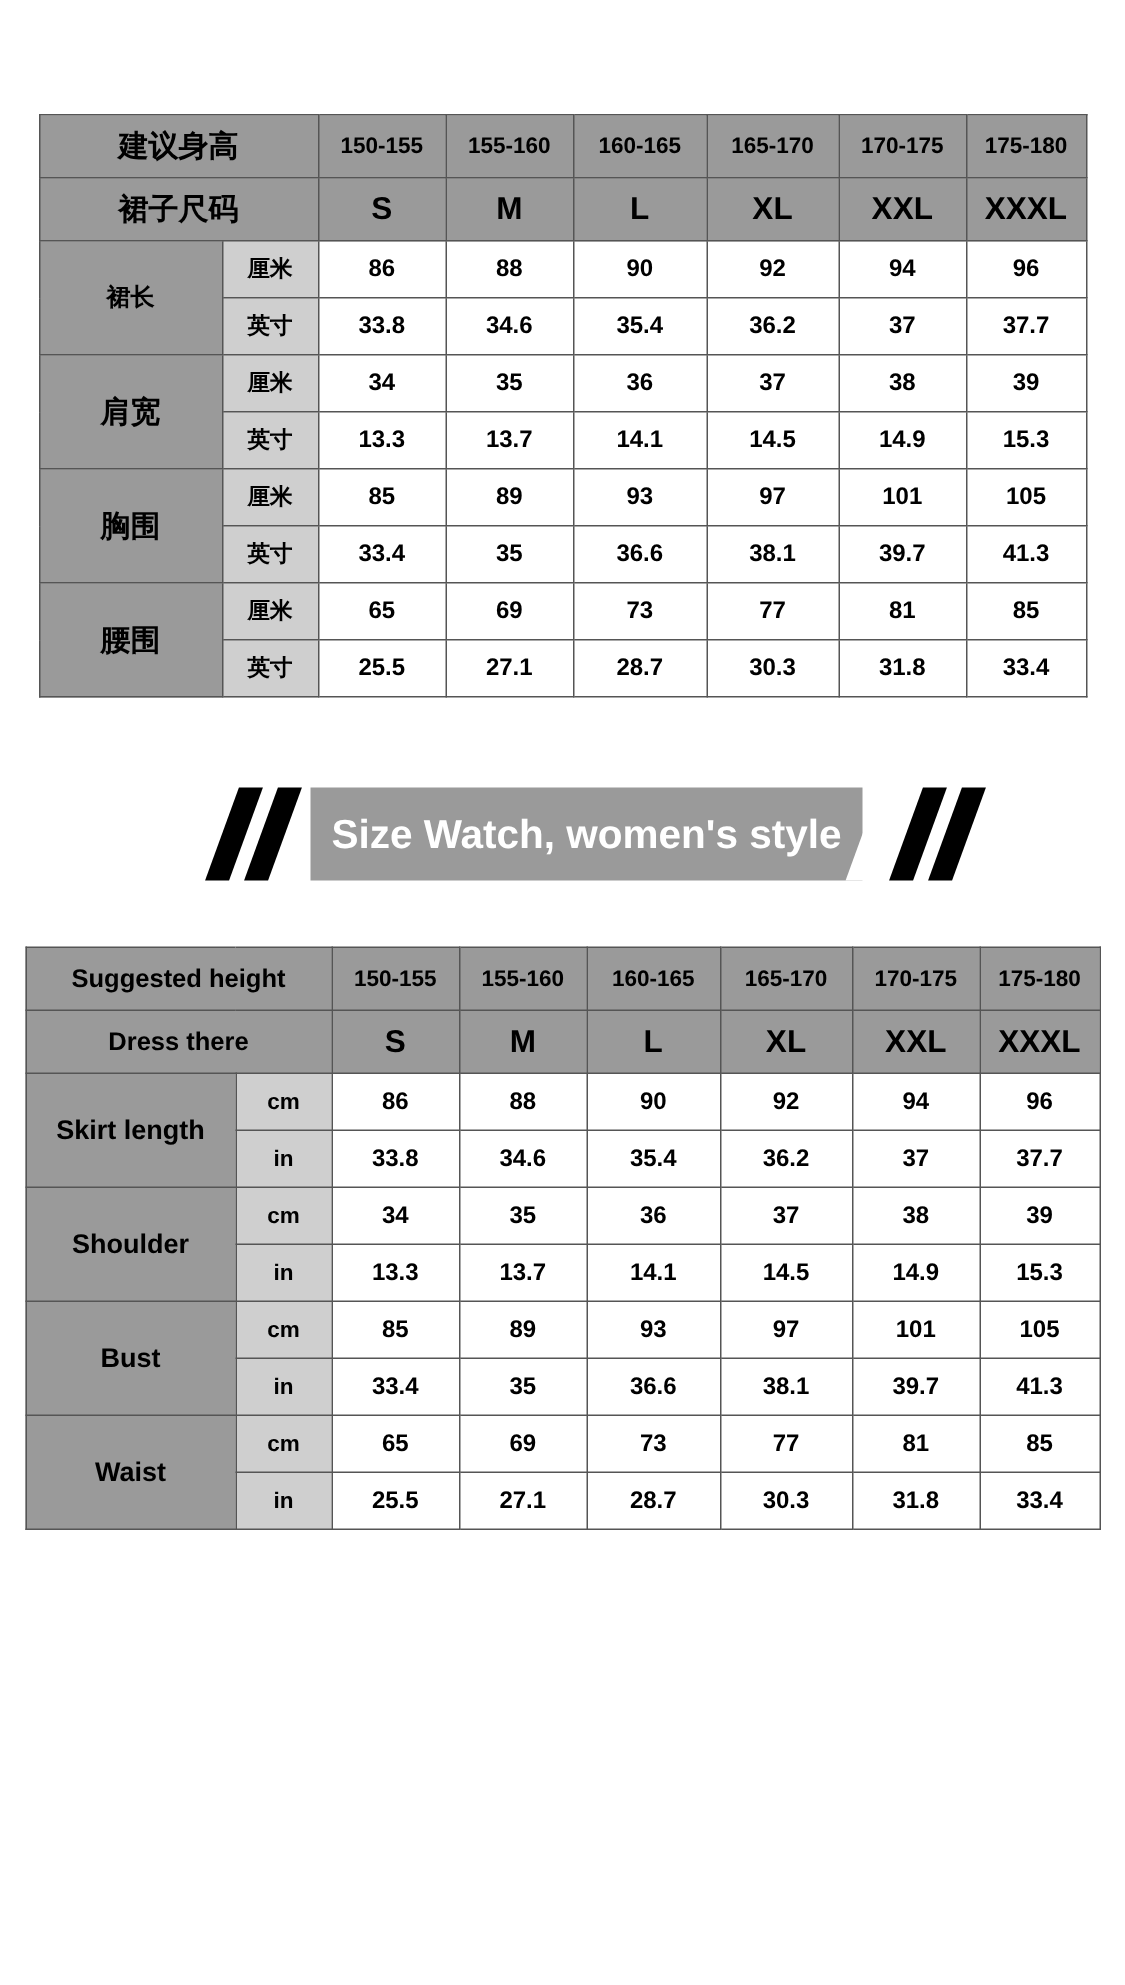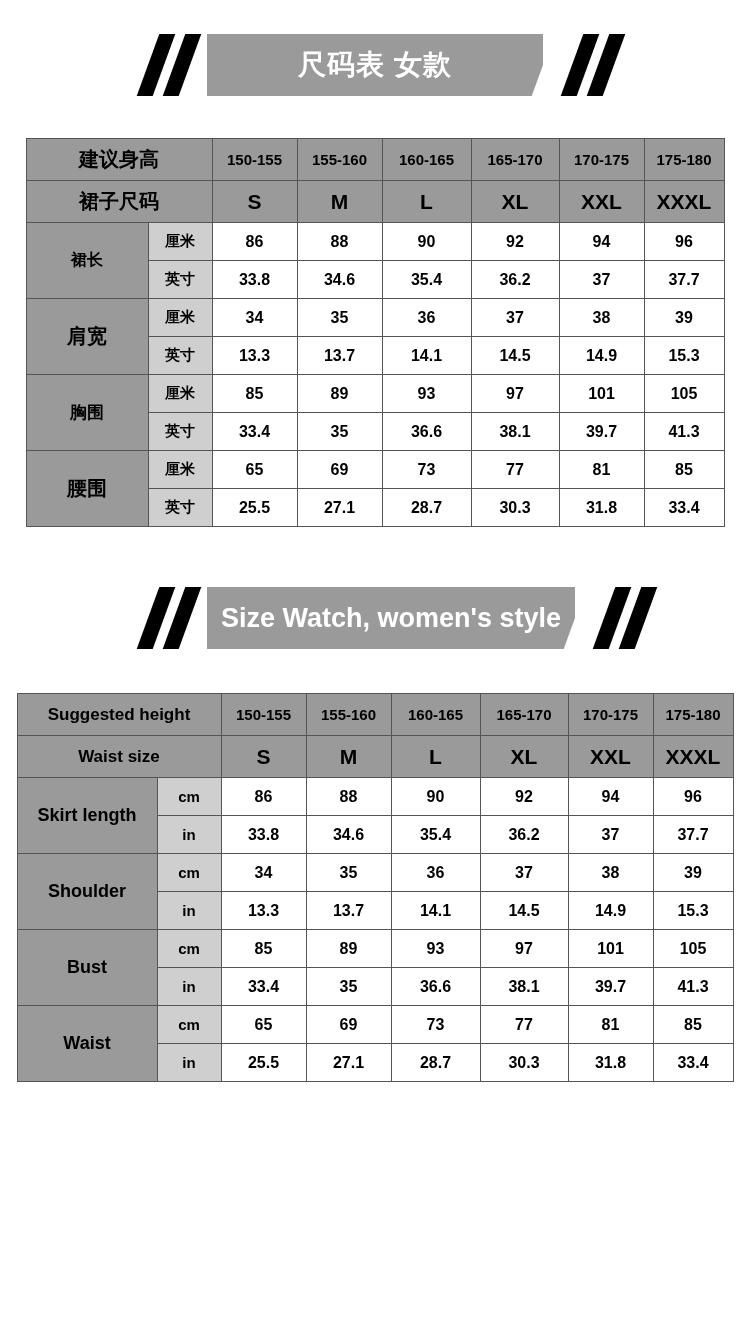--- a/index.html
+++ b/index.html
@@ -96,36 +96,20 @@
   }
 
   
   .section { position: relative; }
 </style>
 </head>
 <body>
 
 <div class="section" id="sec-cn" style="padding-top:34px;">
 
-  <div style="position:relative;width:750px;height:62px;">
-
-    <div class="deco" style="left:148px;">
-      <div class="slash" style="left:0px;"></div>
-      <div class="slash" style="left:26px;"></div>
-      <div class="slash white" style="left:52px;"></div>
-    </div>
-    <div style="position:absolute;left:207px;top:0;width:336px;height:62px;background:#9a9a9a;display:flex;align-items:center;justify-content:center;">
-      <div class="banner-title">尺码表 女款</div>
-    </div>
-    <div class="deco" style="left:543px;">
-      <div class="slash white" style="left:0px;"></div>
-      <div class="slash" style="left:29px;"></div>
-      <div class="slash" style="left:55px;"></div>
-    </div>
-  </div>
 
   <div style="height:42px;"></div>
 
   <table class="size-table" id="table-cn">
     <colgroup>
       <col style="width:122px;">
       <col style="width:64px;">
       <col style="width:85px;">
       <col style="width:85px;">
       <col style="width:89px;">
@@ -184,21 +168,21 @@
         <tr>
           <td class="unit-cell" style="height: 35px; font-size: 15px;">英寸</td>
           <td class="val-cell" style="font-size: 16px;">13.3</td>
           <td class="val-cell" style="font-size: 16px;">13.7</td>
           <td class="val-cell" style="font-size: 16px;">14.1</td>
           <td class="val-cell" style="font-size: 16px;">14.5</td>
           <td class="val-cell" style="font-size: 16px;">14.9</td>
           <td class="val-cell" style="font-size: 16px;">15.3</td>
         </tr>
         <tr>
-          <td rowspan="2" class="label-cell" style="font-size: 17px;">胸围</td>
+          <td rowspan="2" class="label-cell" style="font-size: 20px;">胸围</td>
           <td class="unit-cell" style="height: 35px; font-size: 15px;">厘米</td>
           <td class="val-cell" style="font-size: 16px;">85</td>
           <td class="val-cell" style="font-size: 16px;">89</td>
           <td class="val-cell" style="font-size: 16px;">93</td>
           <td class="val-cell" style="font-size: 16px;">97</td>
           <td class="val-cell" style="font-size: 16px;">101</td>
           <td class="val-cell" style="font-size: 16px;">105</td>
         </tr>
         <tr>
           <td class="unit-cell" style="height: 35px; font-size: 15px;">英寸</td>
@@ -270,21 +254,21 @@
         <tr>
           <td colspan="2" class="hdr" style="height: 39px; font-size: 17px;">Suggested height</td>
           <td class="hdr" style="font-size: 15px;">150-155</td>
           <td class="hdr" style="font-size: 15px;">155-160</td>
           <td class="hdr" style="font-size: 15px;">160-165</td>
           <td class="hdr" style="font-size: 15px;">165-170</td>
           <td class="hdr" style="font-size: 15px;">170-175</td>
           <td class="hdr" style="font-size: 15px;">175-180</td>
         </tr>
         <tr>
-          <td colspan="2" class="hdr" style="height: 39px; font-size: 17px;">Waist size</td>
+          <td colspan="2" class="hdr" style="height: 39px; font-size: 17px;">Dress there</td>
           <td class="hdr" style="font-size: 21px;">S</td>
           <td class="hdr" style="font-size: 21px;">M</td>
           <td class="hdr" style="font-size: 21px;">L</td>
           <td class="hdr" style="font-size: 21px;">XL</td>
           <td class="hdr" style="font-size: 21px;">XXL</td>
           <td class="hdr" style="font-size: 21px;">XXXL</td>
         </tr>
         <tr>
           <td rowspan="2" class="label-cell" style="font-size: 18px;">Skirt length</td>
           <td class="unit-cell" style="height: 35px; font-size: 15px;">cm</td>

